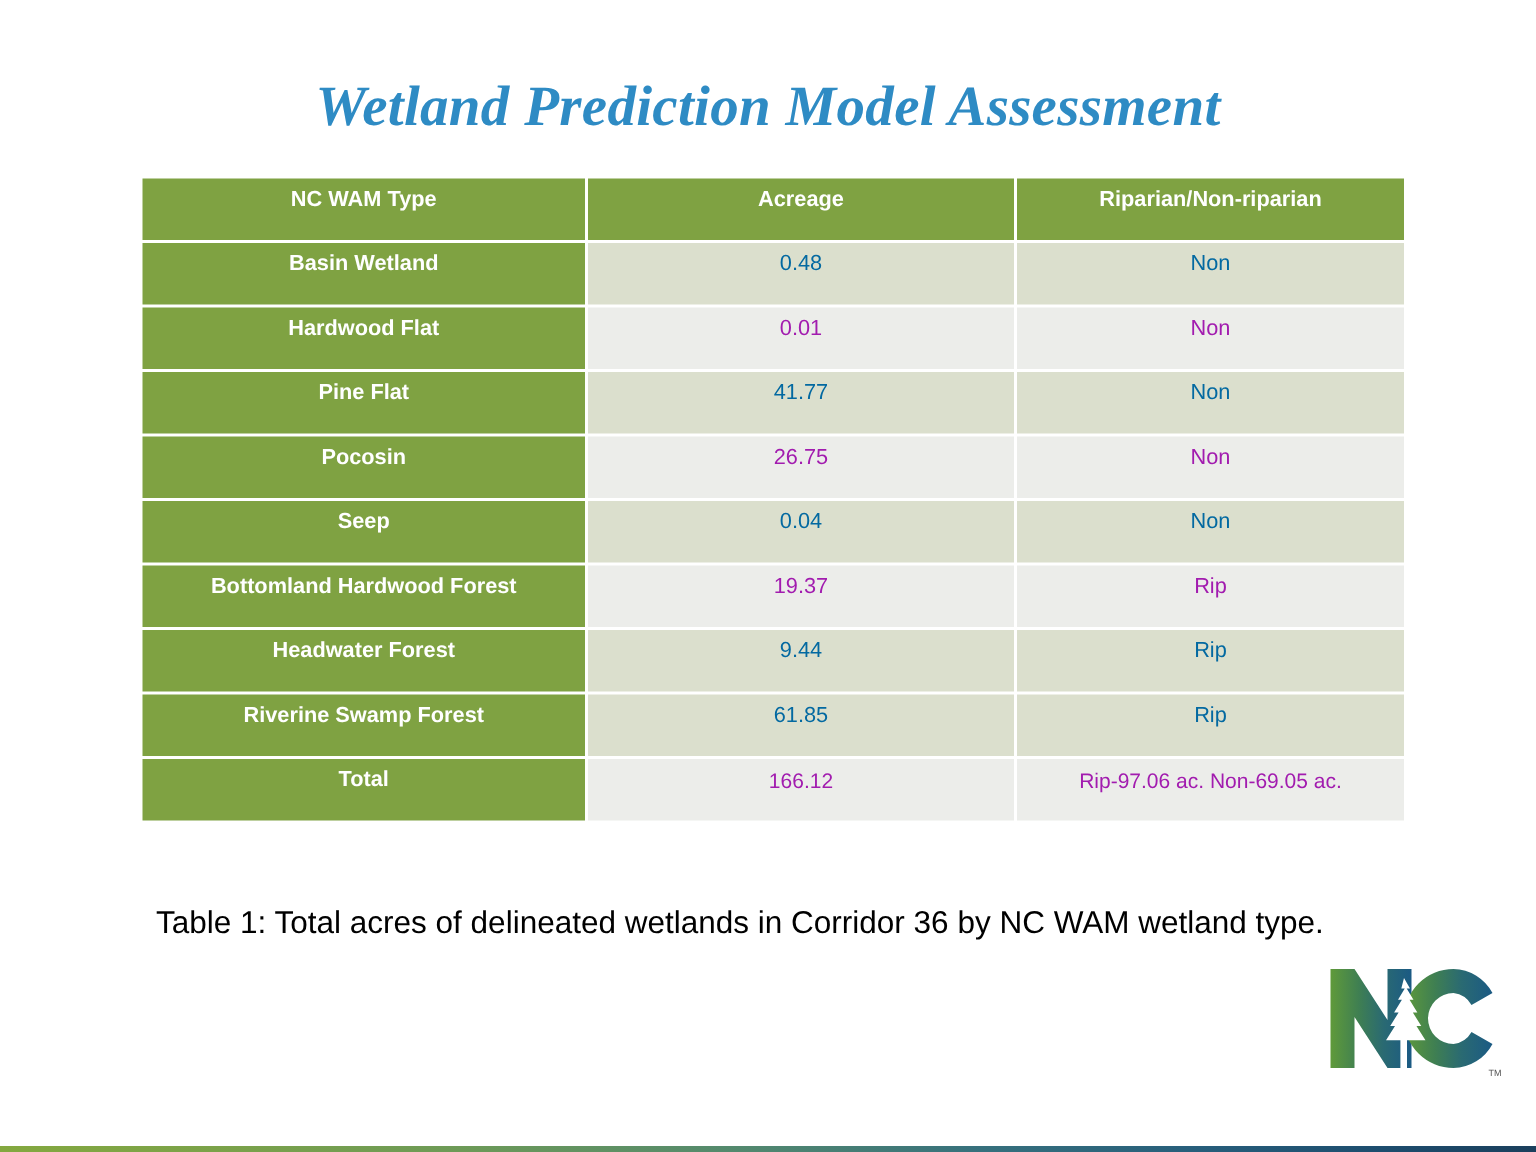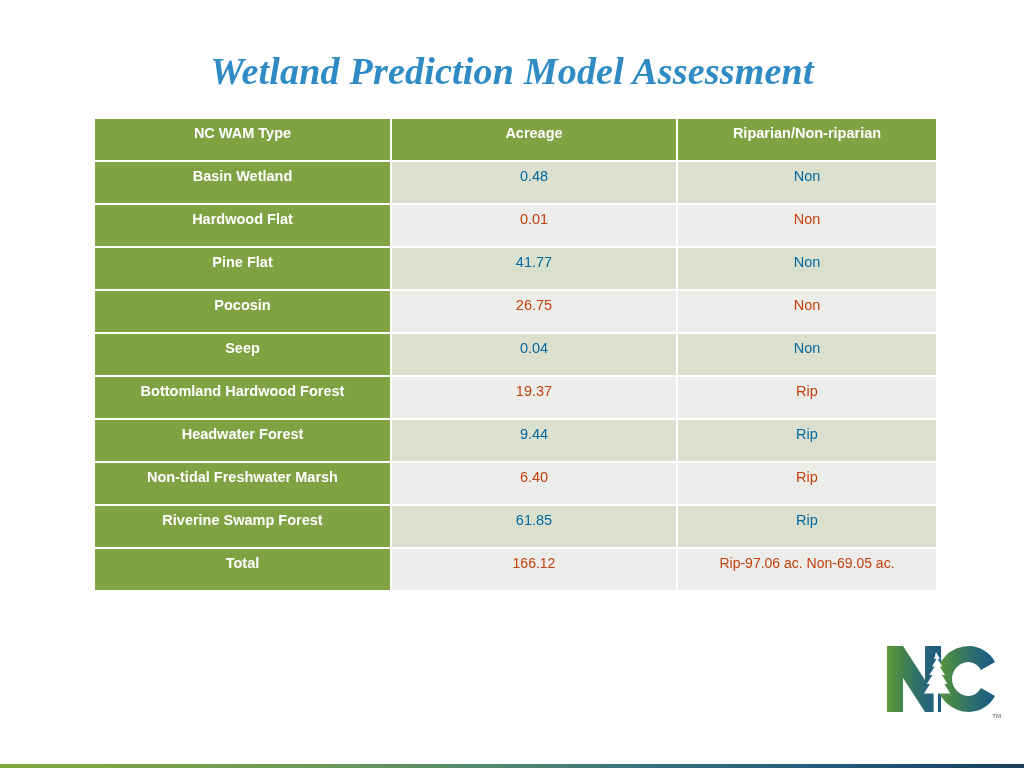--- a/index.html
+++ b/index.html
@@ -80,21 +80,21 @@
   
   #wetland-table tr.alt-a td.data-cell {
     background: #dbdfcd;
     color: #0369a1;
     font-weight: normal;
   }
 
   
   #wetland-table tr.alt-b td.data-cell {
     background: #ecedea;
-    color: #c2410c;
+    color: #a21caf;
     font-weight: normal;
   }
 
   #wetland-table td.data-cell {
     font-size: 14.5px;
   }
 
   #wetland-table tr.total-row td.data-cell {
     font-size: 14px;
   }
@@ -210,38 +210,34 @@
         <tr class="alt-b">
           <td class="type-cell">Bottomland Hardwood Forest</td>
           <td class="data-cell">19.37</td>
           <td class="data-cell">Rip</td>
         </tr>
         <tr class="alt-a">
           <td class="type-cell">Headwater Forest</td>
           <td class="data-cell">9.44</td>
           <td class="data-cell">Rip</td>
         </tr>
-        <tr class="alt-b">
-          <td class="type-cell">Non-tidal Freshwater Marsh</td>
-          <td class="data-cell">6.40</td>
-          <td class="data-cell">Rip</td>
-        </tr>
         <tr class="alt-a">
           <td class="type-cell">Riverine Swamp Forest</td>
           <td class="data-cell">61.85</td>
           <td class="data-cell">Rip</td>
         </tr>
         <tr class="alt-b total-row">
           <td class="type-cell">Total</td>
           <td class="data-cell">166.12</td>
           <td class="data-cell">Rip-97.06 ac.  Non-69.05 ac.</td>
         </tr>
       </tbody>
   </table>
 
+  <div id="table-caption">Table 1:  Total acres of delineated wetlands in Corridor 36 by NC WAM wetland type.</div>
 
   <div id="nc-logo">
     <svg viewBox="0 0 124 82" xmlns="http://www.w3.org/2000/svg" aria-hidden="true">
       <defs>
         <linearGradient id="ncgrad" x1="0" y1="0" x2="1" y2="0">
           <stop offset="0%" stop-color="#5f9a3a"></stop>
           <stop offset="35%" stop-color="#3f7f52"></stop>
           <stop offset="65%" stop-color="#2a6a72"></stop>
           <stop offset="100%" stop-color="#1b5a84"></stop>
         </linearGradient>

